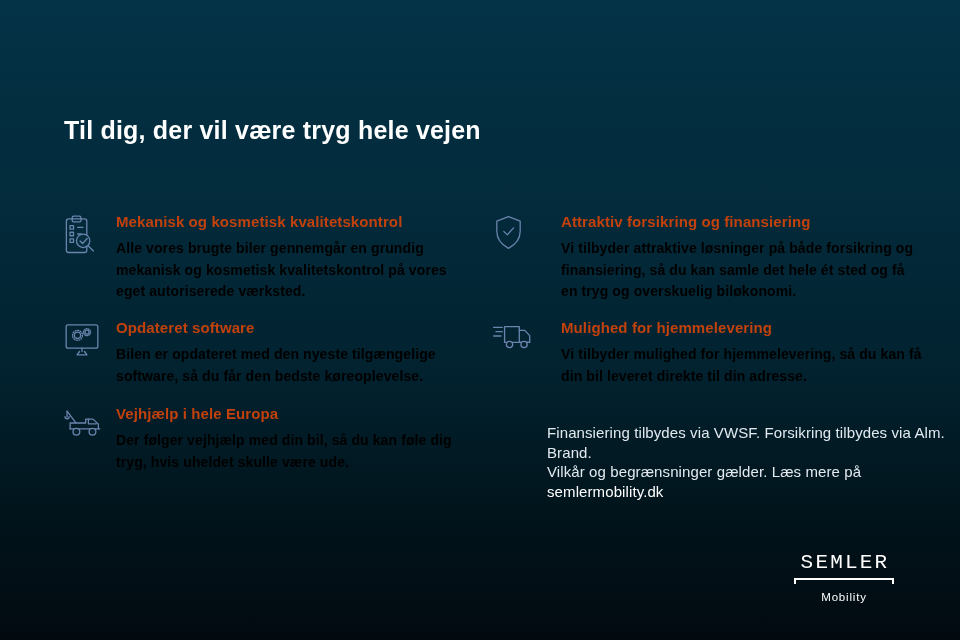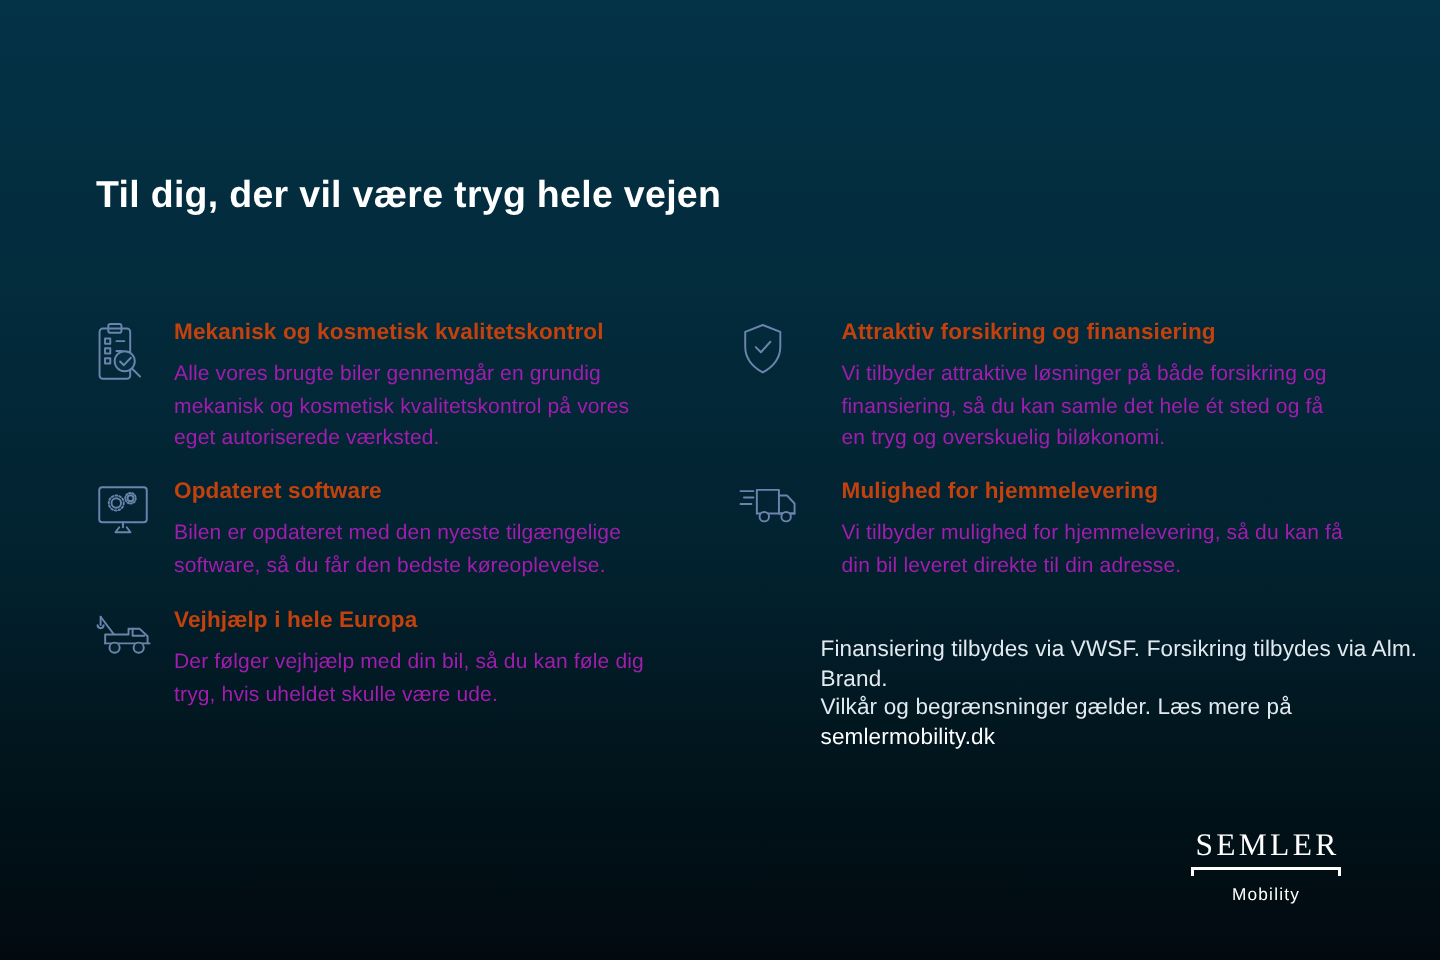--- a/index.html
+++ b/index.html
@@ -18,39 +18,39 @@
   }
   .feature { position: absolute; }
   .feature .icon-wrap { position: absolute; left: 0; top: 2px; width: 46px; text-align: left; }
   .feature .ftext { margin-left: 54px; }
   .col-right .ftext { margin-left: 69px; }
   .feature h3 {
     margin: 0 0 5px 0; font-size: 15px; font-weight: bold;
     color: #c2410c; line-height: 22px; letter-spacing: 0.1px;
   }
   .feature p {
-    margin: 0; font-size: 14px; color: #a21caf;
-    line-height: 21.5px; white-space: pre-line; letter-spacing: 0.1px;
+    margin: 0; font-size: 14px; color: #000000;
+    line-height: 21.5px; white-space: pre-line; letter-spacing: 0.1px; font-weight: bold;
   }
   .l1 { left: 62px; top: 211px; width: 430px; }
   .l2 { left: 62px; top: 317px; width: 430px; }
   .l3 { left: 62px; top: 403px; width: 430px; }
   .r1 { left: 492px; top: 211px; width: 440px; }
   .r2 { left: 492px; top: 317px; width: 440px; }
   .disclaimer {
     position: absolute; left: 547px; top: 407px;
     font-size: 15px; line-height: 19.5px; color: #e2eaf0; letter-spacing: 0.1px; margin-top: 16px;
   }
   .disclaimer .b { font-weight: normal; color: #ffffff; cursor: pointer; }
   .logo {
     position: absolute; left: 794px; top: 551px; width: 100px;
     text-align: center; color: #ffffff;
   }
   .logo .brand {
-    font-family: Liberation Serif, serif;
+    font-family: Liberation Mono, monospace;
     font-size: 21px; letter-spacing: 2.2px; line-height: 24px;
     display: block; padding-left: 2px; 
   }
   .logo .rule {
     height: 4px; margin-top: 3px;
     border-top: 2px solid #ffffff;
     border-left: 2px solid #ffffff;
     border-right: 2px solid #ffffff;
   }
   .logo .sub {

